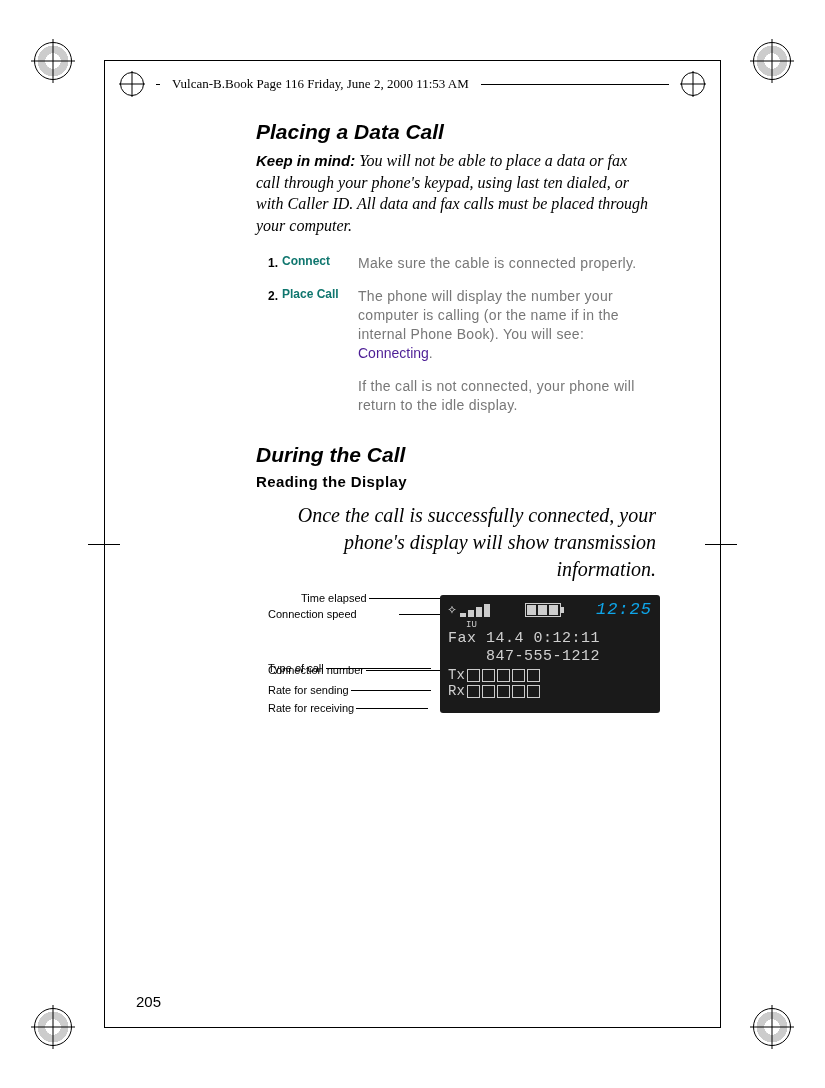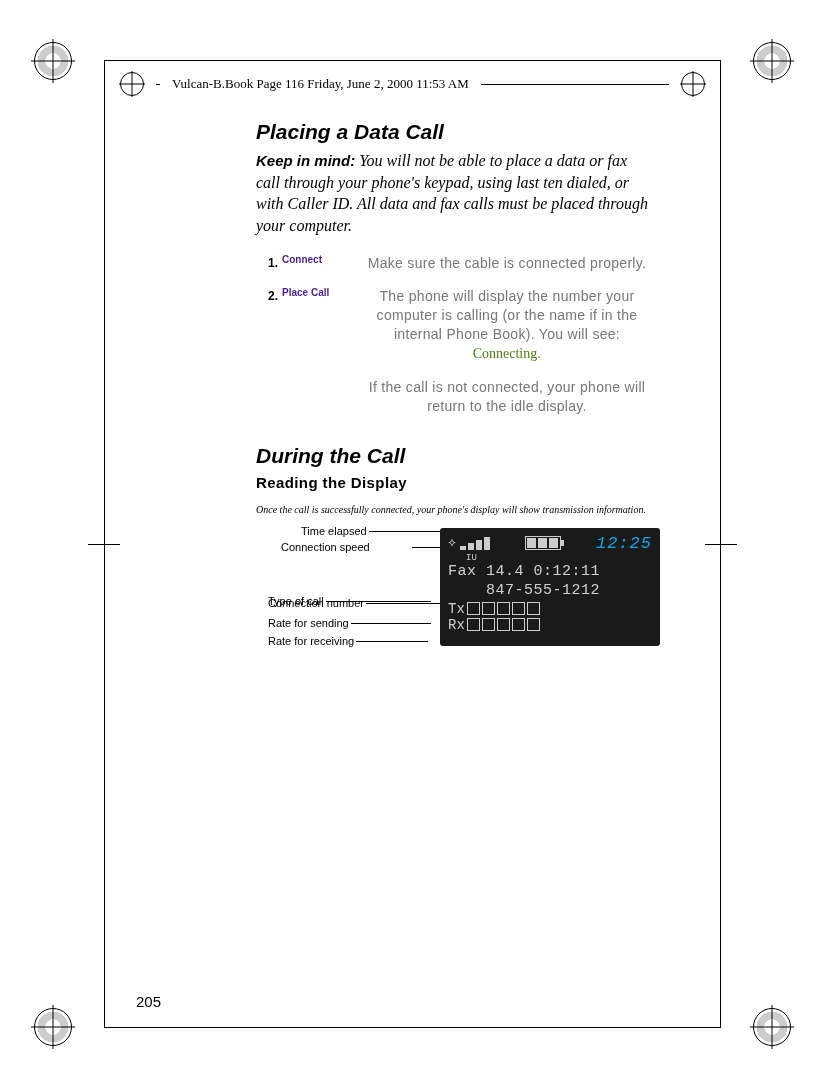--- a/index.html
+++ b/index.html
@@ -88,56 +88,57 @@
   .intro .kb { font-weight: bold; font-style: italic; font-family: Arial, sans-serif; font-size:15px;}
   .steps {
     display: grid;
     grid-template-columns: 22px 72px 1fr;
     column-gap: 4px;
     row-gap: 14px;
     font-size: 15px;
     color: #6b6b6b;
   }
   .steps .num { font-family: Arial, sans-serif; font-weight: bold; font-size:12px; color:#000; text-align:right; padding-top:2px;}
-  .steps .label { font-family: Arial, sans-serif; font-weight: bold; font-size:10px; color:#4c1d95; line-height:1.25;}
-  .steps .desc { font-family: Arial, sans-serif; font-weight:300; color:#777; line-height:1.35; font-size:14px; letter-spacing:0.3px;text-align:center;}
-  .steps .desc .mono { font-family: Liberation Serif, serif; color:#4d7c0f; letter-spacing:0;}
+  .steps .label { font-family: Arial, sans-serif; font-weight: bold; font-size:12px; color:#0f766e; line-height:1.25;}
+  .steps .desc { font-family: Arial, sans-serif; font-weight:300; color:#777; line-height:1.35; font-size:14px; letter-spacing:0.3px;}
+  .steps .desc .mono { font-family: Liberation Sans, sans-serif; color:#4c1d95; letter-spacing:0;}
   .steps .sub { grid-column: 3; }
 
   .h1b { margin-top: 28px;}
   .subhead {
     font-family: Arial, sans-serif;
     font-weight: bold;
     font-size: 15px;
     letter-spacing: 0.4px;
     margin: 4px 0 2px 0;
   }
   .intro2 {
     font-style: italic;
-    font-size: 10px;
+    font-size: 20px;
     line-height: 1.35;
     margin: 12px 0 10px 0;
+    text-align: right;
   }
 
   .diagram {
     position: relative;
     height: 170px;
     margin-left: 12px;
   }
   .labels {
     font-family: Arial, sans-serif;
     font-size: 11px;
     line-height: 1;
     position: absolute;
   }
   .lbl { position:absolute; white-space:nowrap; display:flex; align-items:center;}
   .lbl .line { height:1px; background:#000; display:inline-block;}
   .lbl-1 { top: 0px; left: 0; margin-left: 33px;}
   .lbl-1 .line { width: 200px; margin-left:2px;}
-  .lbl-2 { top: 16px; left: 13px; gap: 40px;}
+  .lbl-2 { top: 16px; left: 0; gap: 40px;}
   .lbl-2 .line { width: 65px; margin-left:2px;}
   .lbl-3 { top: 54px; left: 0; margin-top: 16px;}
   .lbl-3 .line { width: 105px; margin-left:2px;}
   .lbl-4 { top: 72px; left: 0;}
   .lbl-4 .line { width: 75px; margin-left:2px;}
   .lbl-5 { top: 92px; left: 0;}
   .lbl-5 .line { width: 80px; margin-left:2px;}
   .lbl-6 { top: 110px; left: 0;}
   .lbl-6 .line { width: 72px; margin-left:2px;}
 

